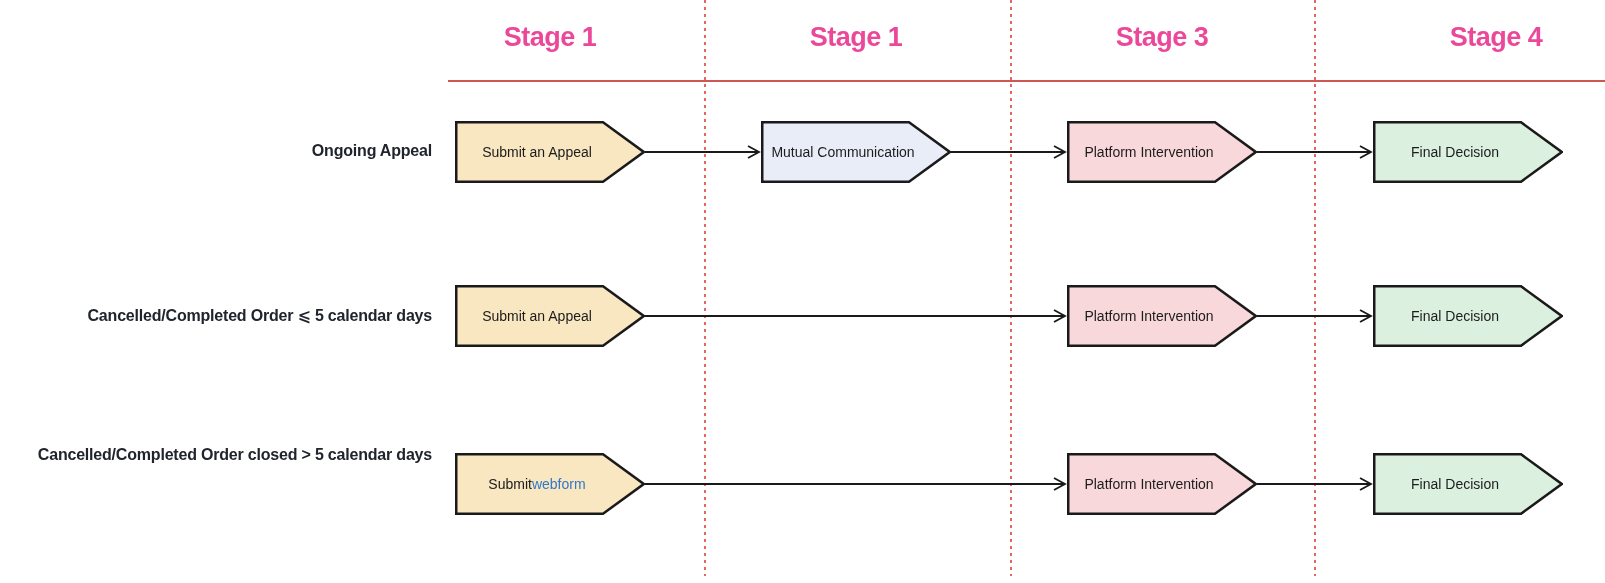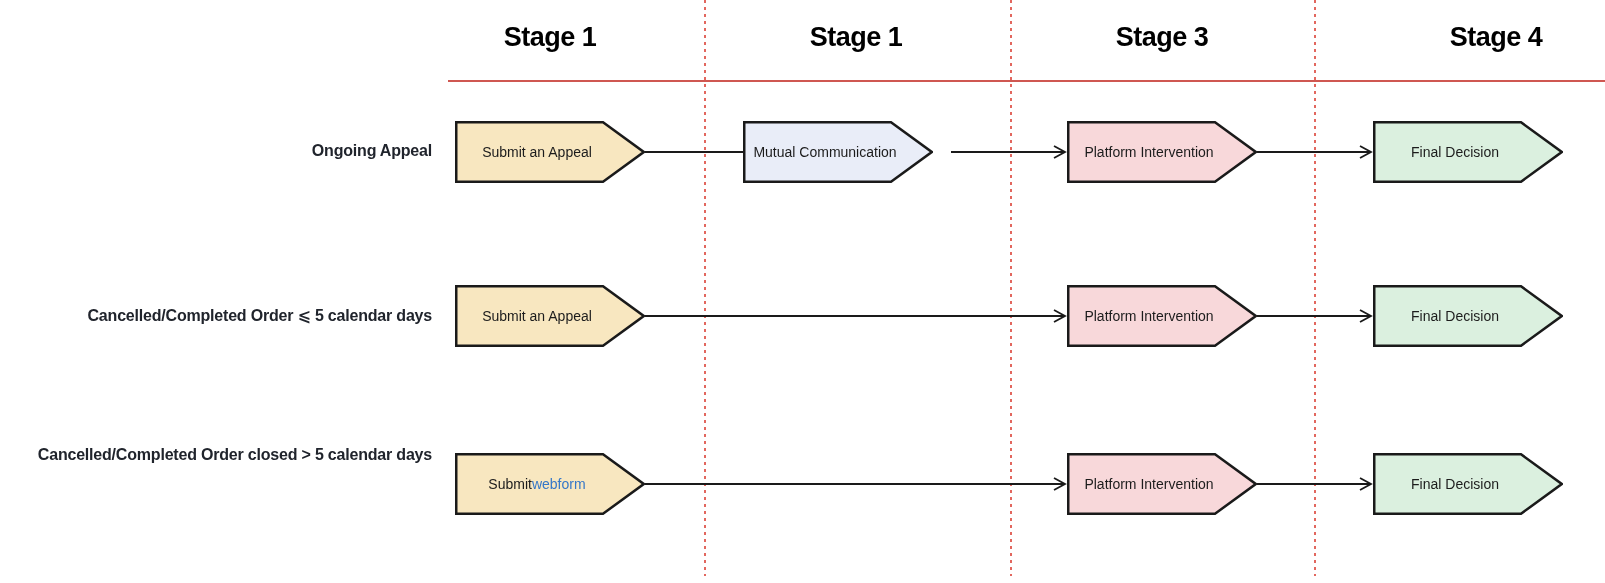--- a/index.html
+++ b/index.html
@@ -8,21 +8,21 @@
     width:1605px;height:583px;
     background:#ffffff;
     font-family:"Liberation Sans","DejaVu Sans",sans-serif;
     overflow:hidden;
   }
   
   .stage-label{
     position:absolute;top:22px;width:220px;
     text-align:center;
     font-size:27px;font-weight:bold;letter-spacing:-0.5px;
-    color:#000000;
+    color:#ec4899;
   }
   .stage-1{left:440px;}  
   .stage-2{left:746px;}  
   .stage-3{left:1052px;} 
   .stage-4{left:1386px;} 
   .header-rule{
     position:absolute;top:80px;left:448px;right:0;
     height:2px;background:#CF5751;
   }
   
@@ -45,21 +45,21 @@
   .rl-3{top:446px;}
   
   .box{position:absolute;width:190px;height:62px;}
   .box svg{position:absolute;left:0;top:0;display:block;}
   .box .box-text{
     position:absolute;left:0;top:0;width:164px;height:62px;
     display:flex;align-items:center;justify-content:center;
     font-size:14px;color:#1C1C1C;white-space:nowrap;
   }
   .col-1{left:455px;}
-  .col-2{left:743px;}
+  .col-2{left:761px;}
   .col-3{left:1067px;text-decoration:underline;}
   .col-4{left:1373px;}
   .row-1{top:121px;}
   .row-2{top:285px;}
   .row-3{top:453px;}
   .webform-link{color:#3577C8;text-decoration:none;cursor:pointer;}
   
   .arrow{position:absolute;height:18px;}
   .arrow svg{display:block;}
   .ar-1{top:143px;} .ar-2{top:307px;} .ar-3{top:475px;}

